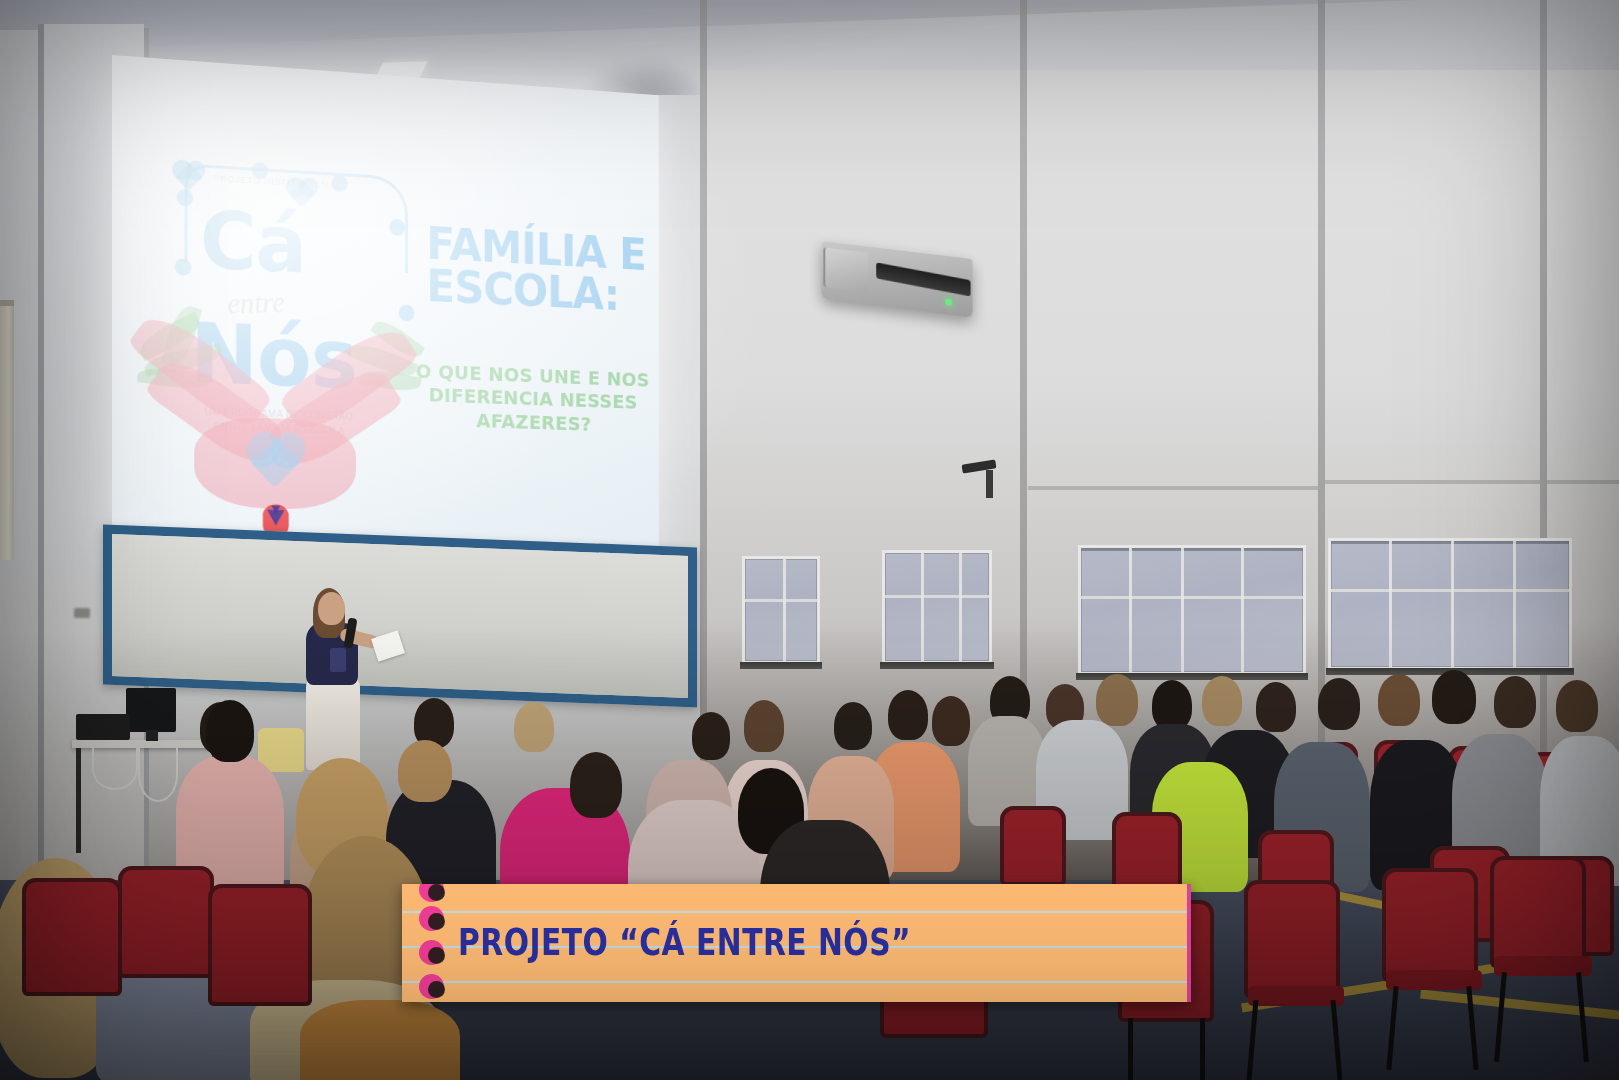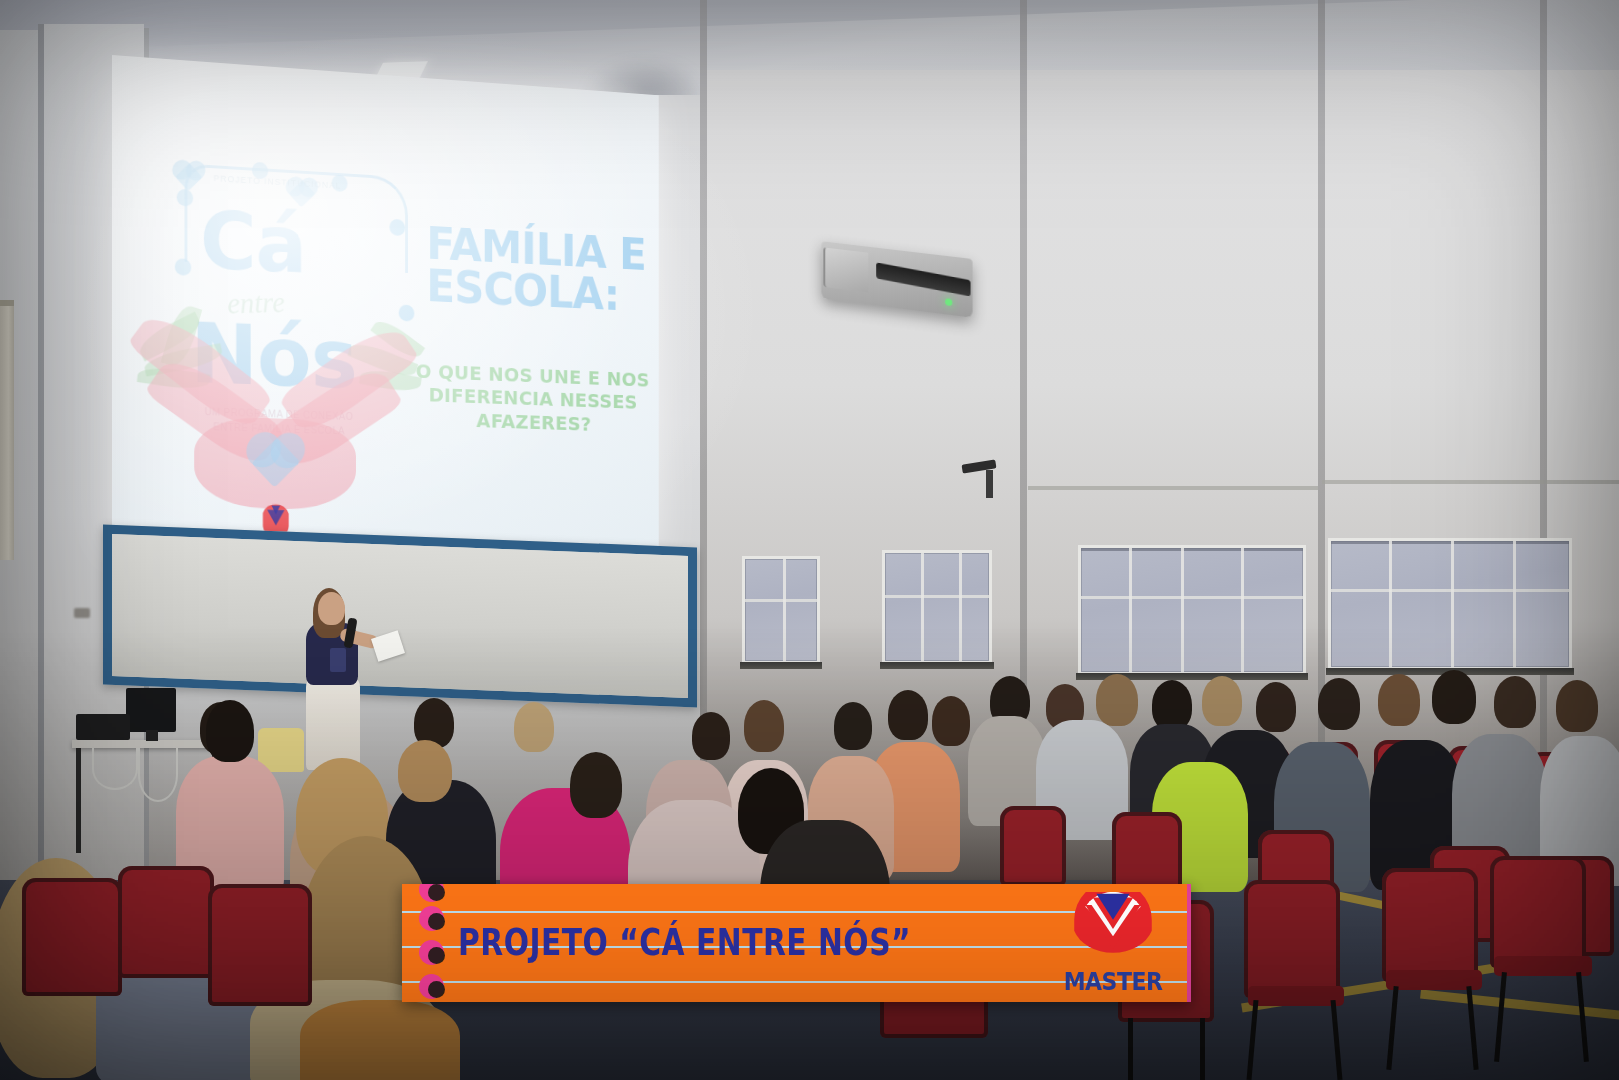--- a/index.html
+++ b/index.html
@@ -534,21 +534,21 @@
     position: absolute;
     width: 5px;
     background: #141414;
   }
 
   
   .banner {
     position: absolute;
     left: 402px; top: 884px;
     width: 785px; height: 118px;
-    background: #f97316;
+    background: #fdba74;
     border-right: 4px solid #e0409a;
     box-shadow: 0 4px 14px rgba(0,0,0,.45);
     overflow: hidden;
   }
   .banner-rule {
     position: absolute;
     left: 0; right: 0;
     height: 2px;
     background: #bcdbe8;
   }
@@ -881,27 +881,16 @@
     <div class="banner-rule" style="top:62px;"></div>
     <div class="banner-rule" style="top:97px;"></div>
 
     <div class="banner-dot" style="top:-7px;"></div>
     <div class="banner-dot" style="top:22px;"></div>
     <div class="banner-dot" style="top:56px;"></div>
     <div class="banner-dot" style="top:90px;"></div>
 
     <div class="banner-title">PROJETO “CÁ ENTRE NÓS”</div>
 
-    <div class="banner-logo">
-      <svg viewBox="0 0 120 78" width="112" height="72">
-        <path d="M18 30 A42 42 0 0 1 102 30 L102 42 A44 34 0 0 1 18 42 Z" fill="#e8262b"></path>
-        <path d="M30 16 A36 36 0 0 1 90 16 L76 30 A22 22 0 0 0 44 30 Z" fill="#ffffff"></path>
-        <path d="M30 14 L90 14 L60 62 Z" fill="#e8262b"></path>
-        <path d="M34 10 L86 10 L60 48 Z" fill="#ffffff"></path>
-        <path d="M38 6 L82 6 L60 40 Z" fill="#e8262b"></path>
-        <path d="M42 2 L78 2 L60 30 Z" fill="#2b2f9e"></path>
-      </svg>
-      <div class="banner-logo-word">MASTER</div>
-    </div>
   </div>
 
   <div class="vignette"></div>
 </div>
 
 </body></html>

